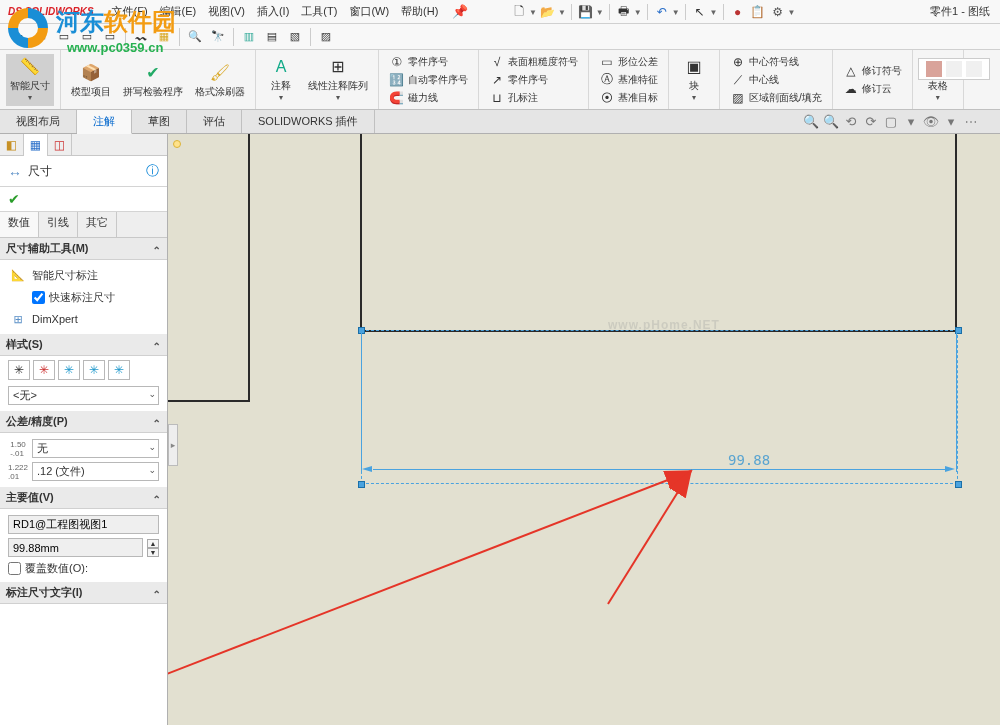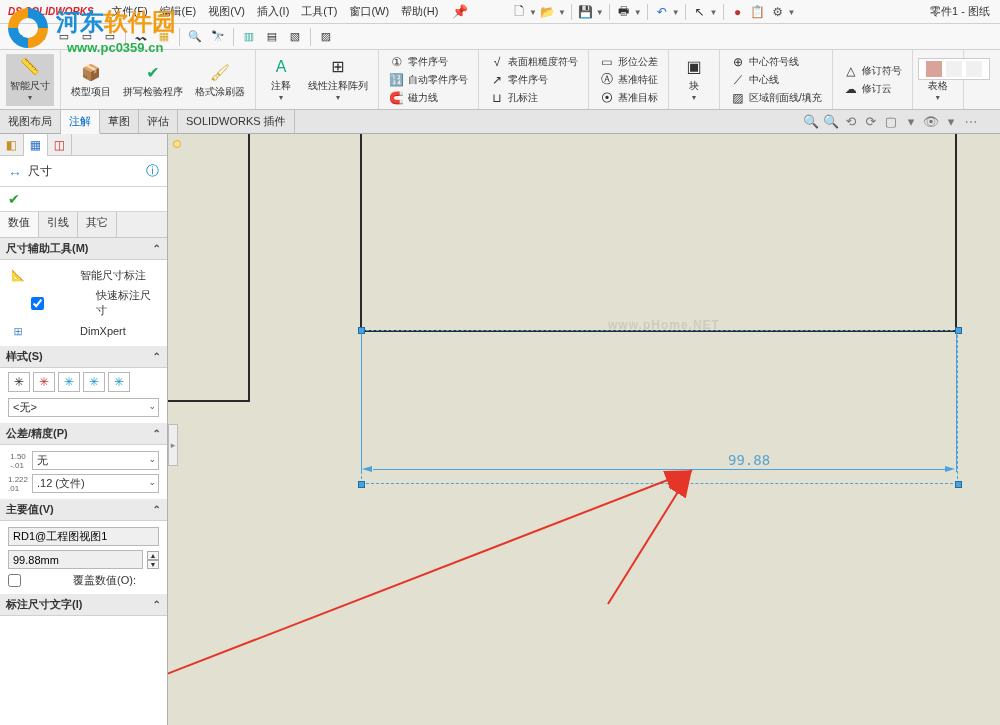--- a/index.html
+++ b/index.html
@@ -41,47 +41,47 @@
     .ribbon-group { border-right: 1px solid #d8d8d8; display: flex; align-items: center; padding: 2px 6px; gap: 4px; }
     .ribbon-bigbtn { display: flex; flex-direction: column; align-items: center; justify-content: center; padding: 2px 4px; cursor: pointer; min-width: 38px; font-size: 10px; text-align: center; line-height: 12px; }
     .ribbon-bigbtn .icon { width: 22px; height: 22px; margin-bottom: 2px; display: flex; align-items: center; justify-content: center; font-size: 16px; }
     .ribbon-bigbtn .dd { font-size: 8px; color: #555; }
     .ribbon-col { display: flex; flex-direction: column; gap: 1px; }
     .ribbon-smallbtn { display: flex; align-items: center; padding: 1px 4px; cursor: pointer; font-size: 10px; height: 17px; }
     .ribbon-smallbtn .icon { width: 16px; height: 16px; margin-right: 3px; display: inline-flex; align-items: center; justify-content: center; font-size: 12px; }
     
     
     .tabs-row { height: 24px; background: #e5e5e5; display: flex; align-items: stretch; border-bottom: 1px solid #b0b0b0; position: relative; }
-    .tabs-row .tab { padding: 4px 8px; font-size: 11px; border-right: 1px solid #c0c0c0; cursor: pointer; background: #e5e5e5; display: flex; align-items: center; }
+    .tabs-row .tab { padding: 4px 16px; font-size: 11px; border-right: 1px solid #c0c0c0; cursor: pointer; background: #e5e5e5; display: flex; align-items: center; }
     .tabs-row .tab.active { background: #f8f8f8; border-bottom: 1px solid #f8f8f8; margin-bottom: -1px; color: #0066cc; }
     .view-toolbar { position: absolute; right: 20px; top: 2px; display: flex; gap: 2px; align-items: center; }
     .view-toolbar .vb { width: 18px; height: 18px; cursor: pointer; display: flex; align-items: center; justify-content: center; color: #777; font-size: 13px; }
     
     
     .main-area { display: flex; height: calc(725px - 24px - 26px - 60px - 24px); }
     
     
     .left-panel { width: 168px; border-right: 1px solid #b0b0b0; background: #f5f5f5; display: flex; flex-direction: column; }
     .panel-tabs { height: 22px; display: flex; border-bottom: 1px solid #c8c8c8; background: #eee; }
     .panel-tabs .pt { width: 24px; height: 22px; border-right: 1px solid #c8c8c8; cursor: pointer; display: flex; align-items: center; justify-content: center; font-size: 12px; }
     .panel-tabs .pt.active { background: #fff; }
     .panel-header { padding: 6px 8px; display: flex; align-items: center; font-size: 12px; background: #fff; border-bottom: 1px solid #d4d4d4; }
     .panel-header .ph-icon { margin-right: 6px; color: #5a8fc7; font-size: 14px; }
     .panel-header .help { color: #0b84d6; margin-left: auto; cursor: pointer; font-size: 13px; }
     .ok-mark { background: #fff; padding: 4px 8px; color: #2a9d2a; font-size: 14px; border-bottom: 1px solid #d4d4d4; }
     .sub-tabs { height: 26px; display: flex; background: #eee; border-bottom: 1px solid #c8c8c8; }
     .sub-tabs .st { padding: 3px 8px; font-size: 11px; border-right: 1px solid #c8c8c8; cursor: pointer; }
     .sub-tabs .st.active { background: #f8f8f8; }
     .panel-body { flex: 1; overflow-y: auto; background: #fff; }
-    .section-head { background: #eaeaea; padding: 3px 6px; font-size: 11px; font-weight: bold; display: flex; align-items: center; border-bottom: 1px solid #d0d0d0; }
+    .section-head { background: #eaeaea; padding: 3px 6px; font-size: 11px; font-weight: bold; display: flex; align-items: flex-end; border-bottom: 1px solid #d0d0d0; }
     .section-head .chev { margin-left: auto; cursor: pointer; color: #555; font-size: 10px; }
     .section-body { padding: 4px 8px; }
     .control-row { display: flex; align-items: center; padding: 2px 0; font-size: 11px; gap: 4px; }
     .control-row .lead-icon { width: 20px; height: 18px; display: inline-flex; align-items: center; justify-content: center; color: #5a8fc7; border: 0; }
-    .control-row label { cursor: pointer; margin-left: 48px; }
+    .control-row label { cursor: pointer; }
     .dropdown { flex: 1; height: 19px; border: 1px solid #b8b8b8; background: #fff; font-size: 11px; padding: 0 4px; display: flex; align-items: center; position: relative; cursor: pointer; }
     .dropdown .dd-arrow { position: absolute; right: 2px; top: 2px; font-size: 9px; color: #555; }
     .style-btns { display: flex; gap: 3px; }
     .style-btns .sb { width: 22px; height: 20px; border: 1px solid #b8b8b8; display: flex; align-items: center; justify-content: center; cursor: pointer; font-size: 12px; background: #fff; }
     .text-input { width: 100%; height: 19px; border: 1px solid #b8b8b8; background: #efefef; font-size: 11px; padding: 0 4px; }
     .text-input.white { background: #fff; }
     .spinner { display: flex; flex-direction: column; }
     .spinner .sp { width: 12px; height: 9px; border: 1px solid #aaa; font-size: 7px; display: flex; align-items: center; justify-content: center; background: #f5f5f5; cursor: pointer; line-height: 1; }
     
     

